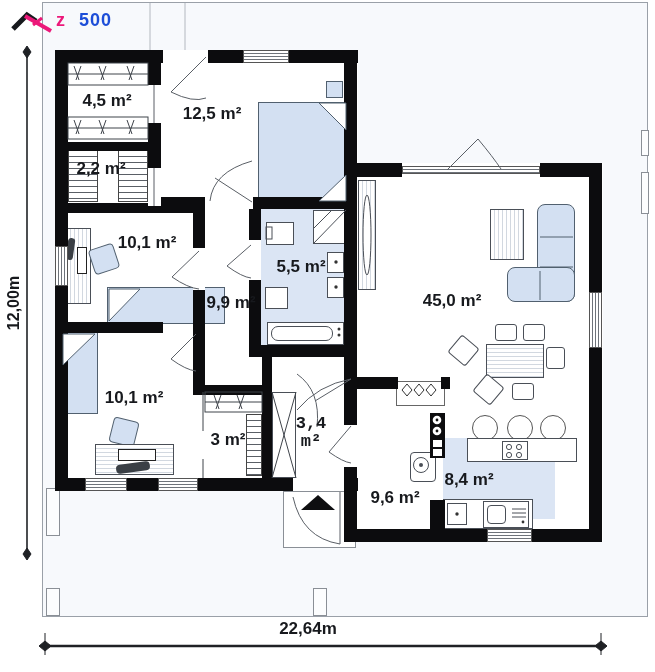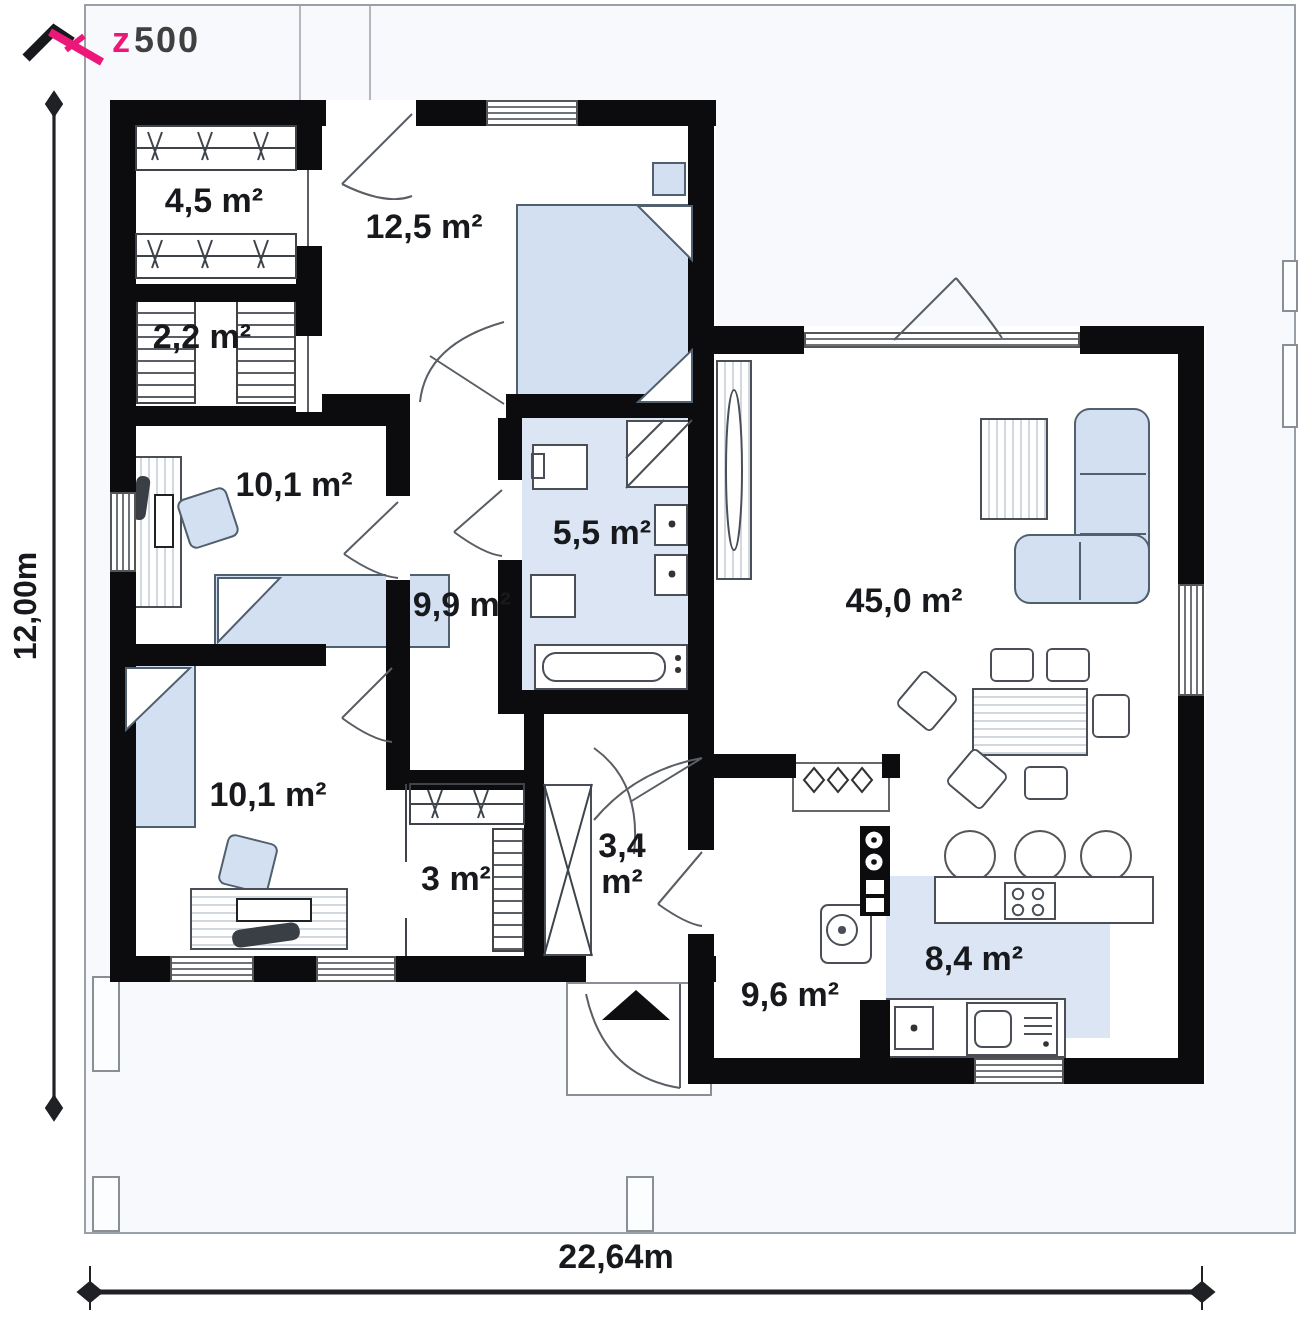--- a/index.html
+++ b/index.html
@@ -18,31 +18,31 @@
   .winH{position:absolute;background:repeating-linear-gradient(to bottom,#fff 0 2px,#6e737a 2px 3px);
         border:1px solid #555;box-sizing:border-box;}
   .winV{position:absolute;background:repeating-linear-gradient(to right,#fff 0 2px,#6e737a 2px 3px);
         border:1px solid #555;box-sizing:border-box;}
   .hatch{position:absolute;background:repeating-linear-gradient(to bottom,#fff 0 5px,#5a5f66 5px 6px);
          border:1px solid #444;box-sizing:border-box;}
   .grainV{background-image:repeating-linear-gradient(to right,rgba(255,255,255,0) 0 3px,#d2d8e0 3px 4px);}
   .grainH{background-image:repeating-linear-gradient(to bottom,rgba(255,255,255,0) 0 3px,#d2d8e0 3px 4px);}
   .lbl{position:absolute;transform:translate(-50%,-50%);font-weight:bold;font-size:17px;
        color:var(--label,#17191d);white-space:nowrap;letter-spacing:0;}
-  .lbl.wrap{white-space:normal;text-align:center;line-height:1.08;width:46px;}
+  .lbl.wrap{white-space:normal;text-align:center;line-height:1.08;width:46px;font-family:Liberation Mono, monospace;}
   .porch{position:absolute;background:#fff;border:1px solid #8a8f96;box-sizing:border-box;}
   .tri{position:absolute;width:0;height:0;border-left:17px solid transparent;
        border-right:17px solid transparent;border-bottom:15px solid #0e0e10;}
   .post{position:absolute;background:#fcfdfe;border:1px solid #8a8f96;box-sizing:border-box;}
   .dimlbl{position:absolute;transform:translate(-50%,-50%);font-weight:bold;font-size:17px;color:#17191d;white-space:nowrap;}
   .dimlblV{position:absolute;transform:translate(-50%,-50%) rotate(-90deg);font-weight:bold;font-size:16px;color:#17191d;white-space:nowrap;}
   #overlay{position:absolute;left:0;top:0;pointer-events:none;}
   .logo{position:absolute;left:10px;top:6px;display:flex;align-items:center;gap:2px;}
   .logo .z{color:var(--accent,#ec1879);font-weight:bold;font-size:18px;}
-  .logo .rest{color:#404040;font-weight:bold;font-size:18px;letter-spacing:1px;}
+  .logo .rest{color:#1d4ed8;font-weight:bold;font-size:18px;letter-spacing:1px;margin-left:12px;}
 </style>
 </head>
 <body>
 
 <div id="canvas">
 
   <div class="site"></div>
 
   <div class="fill" style="left:55px;top:50px;width:303px;height:441px"></div>
   <div class="fill" style="left:357px;top:163px;width:246px;height:379px"></div>
@@ -242,21 +242,21 @@
   <div class="lbl" style="left:212px;top:114px">12,5 m²</div>
   <div class="lbl" style="left:101px;top:169px">2,2 m²</div>
   <div class="lbl" style="left:147px;top:243px">10,1 m²</div>
   <div class="lbl" style="left:301px;top:267px">5,5 m²</div>
   <div class="lbl" style="left:231px;top:303px">9,9 m²</div>
   <div class="lbl" style="left:452px;top:301px">45,0 m²</div>
   <div class="lbl" style="left:134px;top:398px">10,1 m²</div>
   <div class="lbl" style="left:228px;top:440px">3 m²</div>
   <div class="lbl wrap" style="left:311px;top:433px">3,4 m²</div>
   <div class="lbl" style="left:395px;top:498px">9,6 m²</div>
-  <div class="lbl" style="left:487px;top:480px">8,4 m²</div>
+  <div class="lbl" style="left:469px;top:480px">8,4 m²</div>
 
   <div class="dimlblV" style="left:14px;top:303px">12,00m</div>
   <div class="dimlbl" style="left:308px;top:629px">22,64m</div>
 
   <div class="logo">
     <svg width="44" height="28" viewBox="0 0 44 28">
       <path d="M3 23 L17 9 L26 15" stroke="#17191d" stroke-width="5" fill="none"></path>
       <path d="M15 10 L41 25" stroke="#ec1879" stroke-width="4" fill="none"></path>
       <path d="M23 19 L32 12" stroke="#ec1879" stroke-width="3" fill="none"></path>
     </svg>

